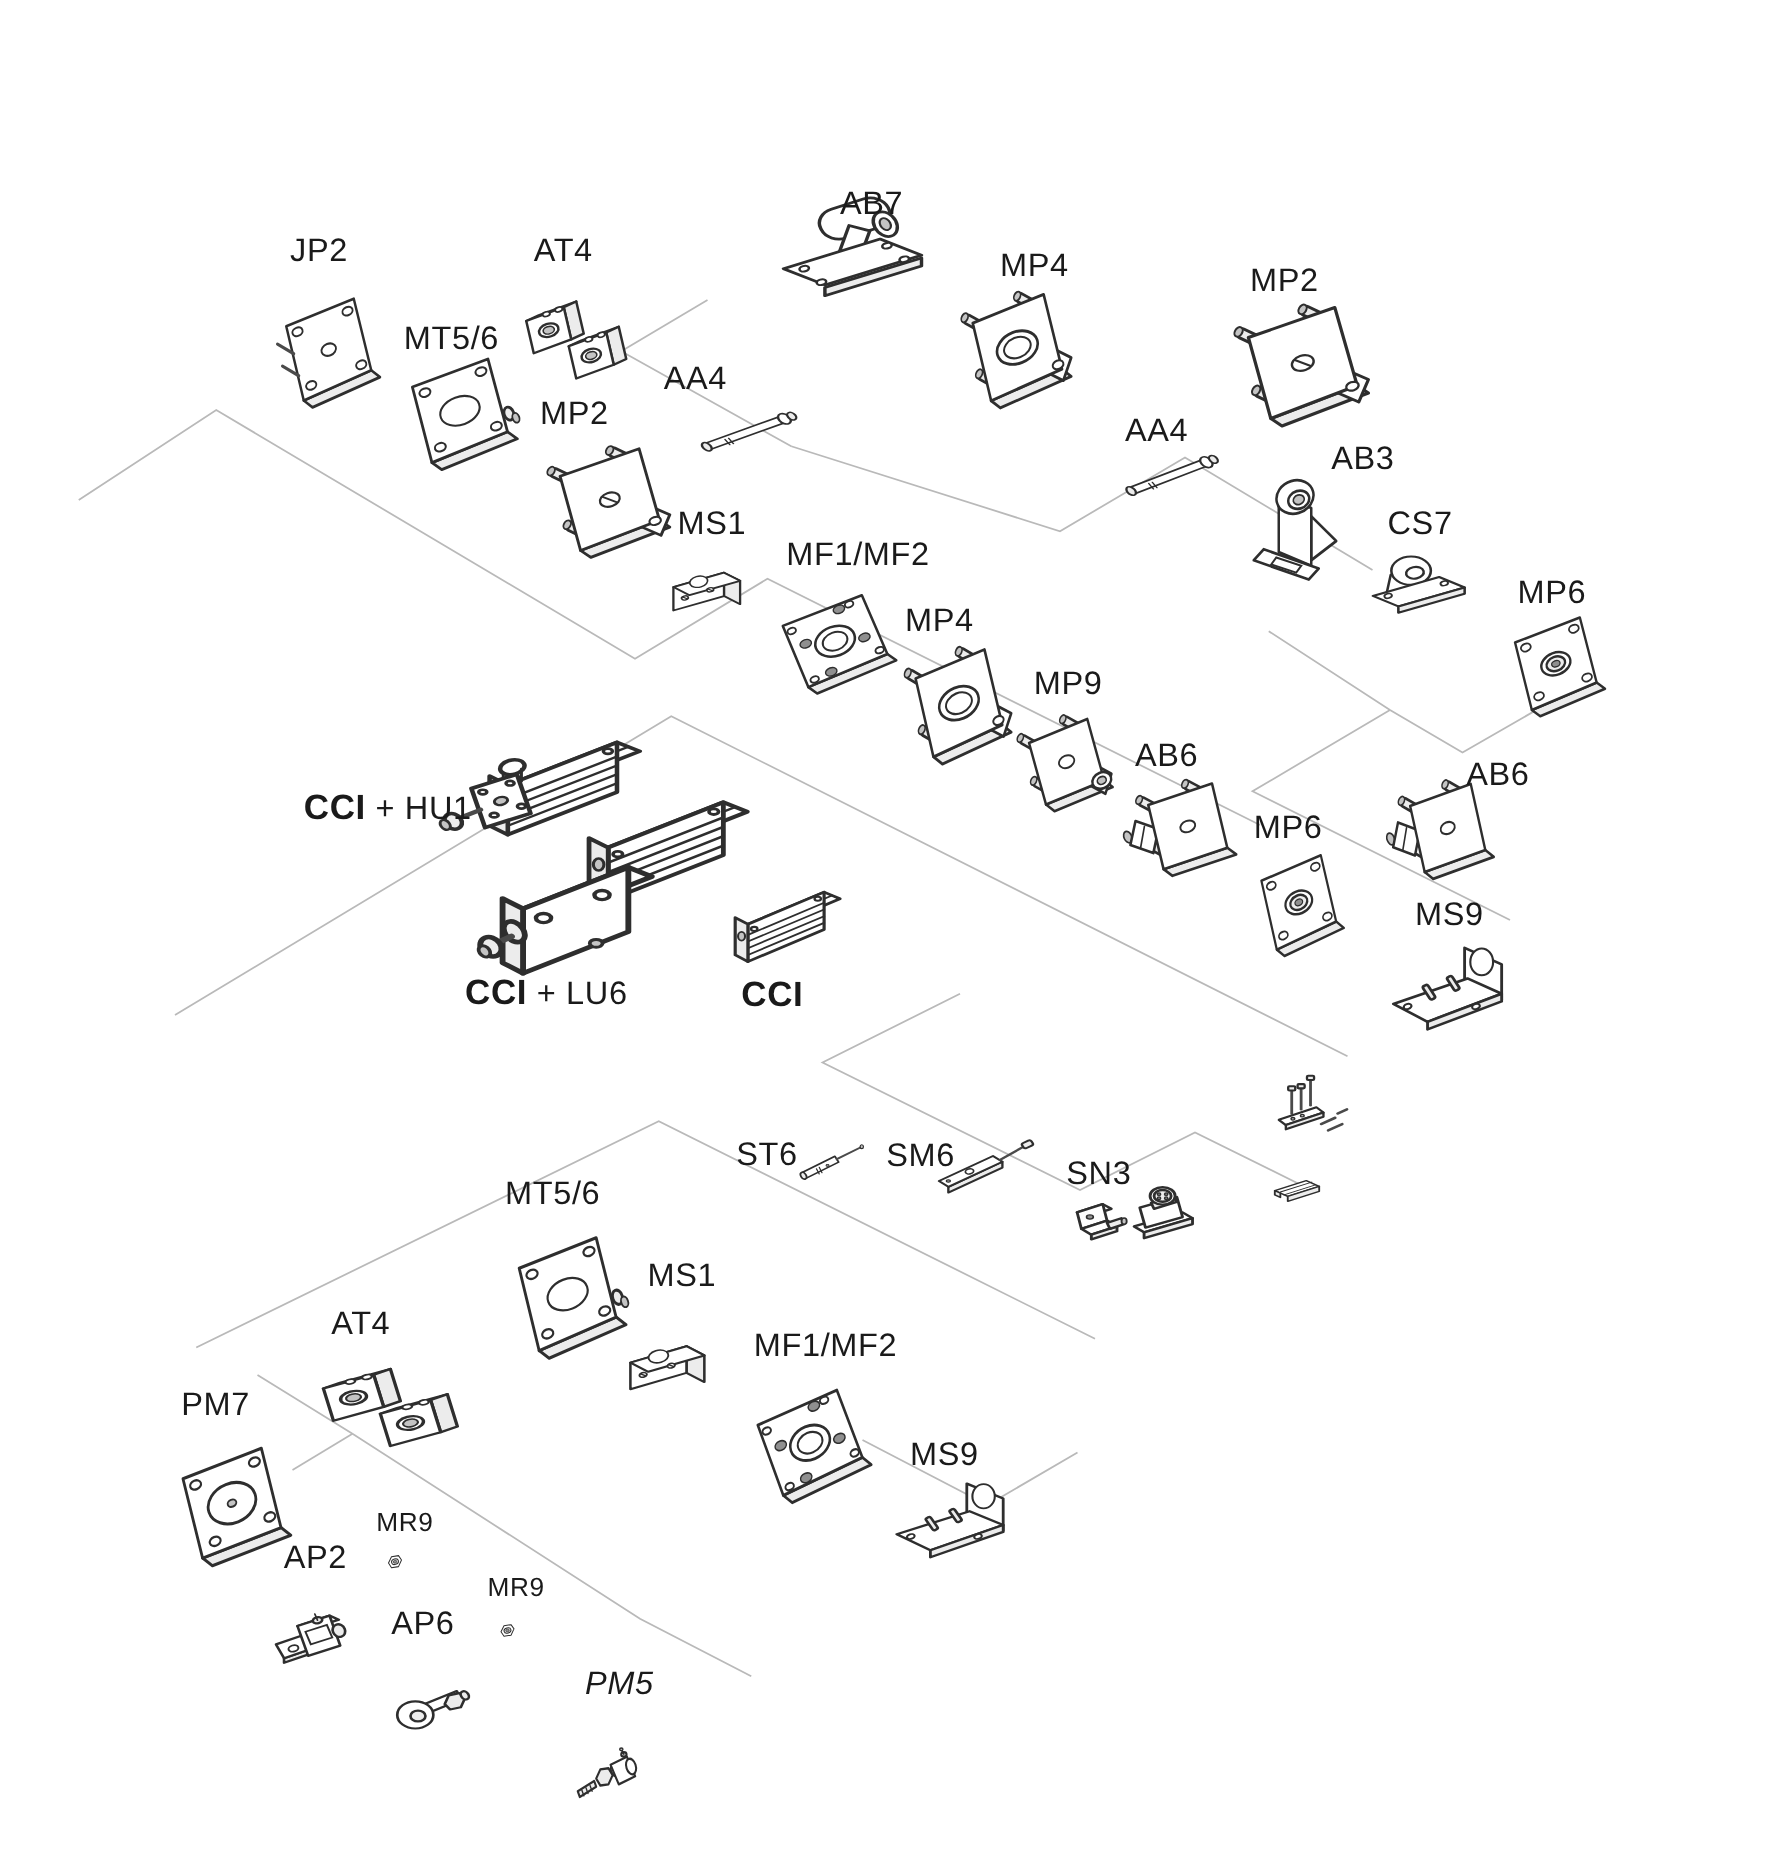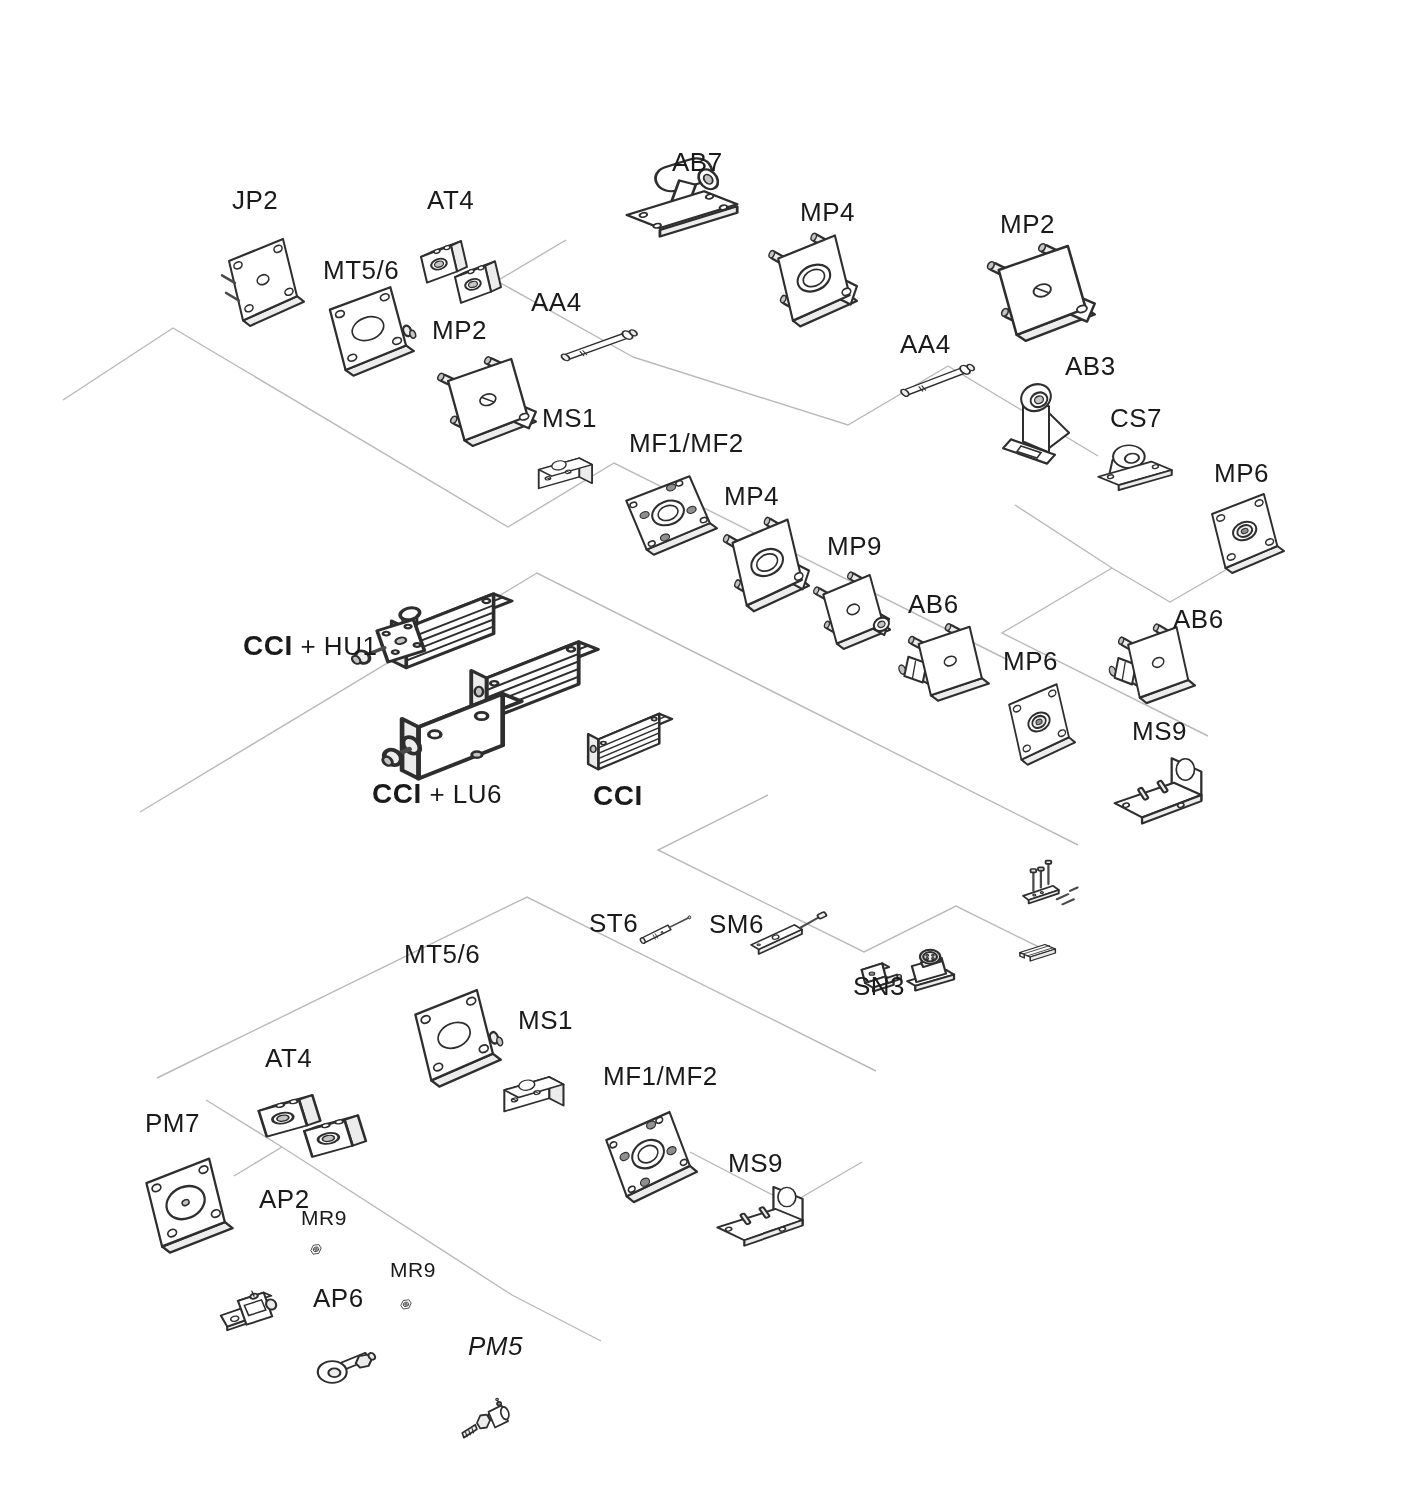--- a/index.html
+++ b/index.html
@@ -526,21 +526,21 @@
     <div class="lbl" style="left: 589px; top: 909px;"><span class="b"></span><span class="r">ST6</span></div>
   </div><div class="part">
     <svg class="icon" viewBox="0 0 100 100" preserveAspectRatio="none" style="left: 738px; top: 894px; width: 94px; height: 77px;">
         <use href="#sym-sm6"></use>
       </svg>
     <div class="lbl" style="left: 709px; top: 910px;"><span class="b"></span><span class="r">SM6</span></div>
   </div><div class="part">
     <svg class="icon" viewBox="0 0 100 100" preserveAspectRatio="none" style="left: 848px; top: 921px; width: 114px; height: 94px;">
         <use href="#sym-sn3"></use>
       </svg>
-    <div class="lbl" style="left: 853px; top: 924px; margin-top: 48px;"><span class="b"></span><span class="r">SN3</span></div>
+    <div class="lbl" style="left: 853px; top: 924px;"><span class="b"></span><span class="r">SN3</span></div>
   </div><div class="part">
     <svg class="icon" viewBox="0 0 100 100" preserveAspectRatio="none" style="left: 1008px; top: 848px; width: 94px; height: 84px;">
         <use href="#sym-screwkit"></use>
       </svg>
     
   </div><div class="part">
     <svg class="icon" viewBox="0 0 100 100" preserveAspectRatio="none" style="left: 1008px; top: 924px; width: 74px; height: 57px;">
         <use href="#sym-clamp"></use>
       </svg>
     
@@ -576,21 +576,21 @@
     <div class="lbl" style="left: 145px; top: 1109px;"><span class="b"></span><span class="r">PM7</span></div>
   </div><div class="part">
     <svg class="icon" viewBox="0 0 100 100" preserveAspectRatio="none" style="left: 296px; top: 1228px; width: 40px; height: 44px;">
         <use href="#sym-nut"></use>
       </svg>
     <div class="lbl small" style="left: 284px; top: 1202px;"><span class="b"></span><span class="r">MR9</span></div>
   </div><div class="part">
     <svg class="icon" viewBox="0 0 100 100" preserveAspectRatio="none" style="left: 208px; top: 1264px; width: 107px; height: 92px;">
         <use href="#sym-ap2"></use>
       </svg>
-    <div class="lbl" style="left: 227px; top: 1185px; margin-left: 32px;"><span class="b"></span><span class="r">AP2</span></div>
+    <div class="lbl" style="left: 227px; top: 1231px;"><span class="b"></span><span class="r">AP2</span></div>
   </div><div class="part">
     <svg class="icon" viewBox="0 0 100 100" preserveAspectRatio="none" style="left: 386px; top: 1284px; width: 40px; height: 42px;">
         <use href="#sym-nut"></use>
       </svg>
     <div class="lbl small" style="left: 373px; top: 1254px;"><span class="b"></span><span class="r">MR9</span></div>
   </div><div class="part">
     <svg class="icon" viewBox="0 0 100 100" preserveAspectRatio="none" style="left: 298px; top: 1318px; width: 107px; height: 87px;">
         <use href="#sym-ap6"></use>
       </svg>
     <div class="lbl" style="left: 313px; top: 1284px;"><span class="b"></span><span class="r">AP6</span></div>

